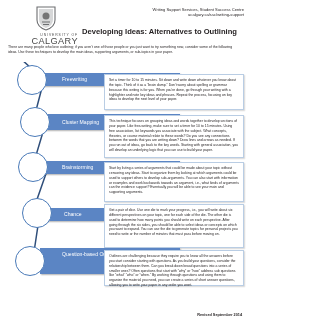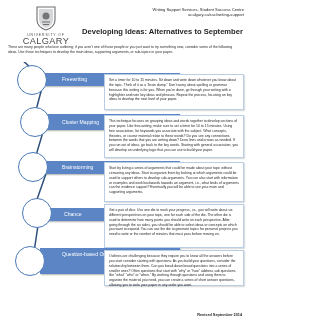--- a/index.html
+++ b/index.html
@@ -9,21 +9,21 @@
     font-family:"Liberation Sans", sans-serif;
     color:#231f20;
     overflow:hidden;
     position:relative;
   }
   .page{position:relative;width:250px;height:323px;overflow:hidden;}
 
   
   .header{position:relative;height:42px;}
   .logo-wrap{
-    position:absolute;left:14px;top:5px;width:64px;text-align:center;
+    position:absolute;left:14px;top:5px;width:64px;text-align:right;
   }
   .crest{width:22px;height:26px;margin:0 auto;display:block;}
   .uni-line{
     font-size:3.4px;letter-spacing:.9px;color:#4b4b4b;margin-top:2px;
     font-family:"Liberation Sans", sans-serif;
   }
   .calgary{
     font-size:9.2px;letter-spacing:.4px;color:#4b4b4b;line-height:9.5px;
     font-family:"Liberation Sans", sans-serif;
   }
@@ -101,21 +101,21 @@
       </svg>
       <div class="uni-line">UNIVERSITY OF</div>
       <div class="calgary">CALGARY</div>
     </div>
 
     <div class="hdr-right">
       <div>Writing Support Services, Student Success Centre</div>
       <div>ucalgary.ca/ssc/writing-support</div>
     </div>
 
-    <div class="doc-title">Developing Ideas: Alternatives to September</div>
+    <div class="doc-title">Developing Ideas: Alternatives to Outlining</div>
   </div>
 
   <div class="intro">There are many people who love outlining; if you aren't one of those people or you just want to try something new, consider some of the following ideas. Use these techniques to develop the main ideas, supporting arguments, or sub-topics in your paper.</div>
 
   <div class="diagram">
 
     <svg class="connector" viewBox="0 0 250 250">
       <polyline points="20,-4 44,18 34,56 46,60 34,100 48,106 34,146 40,150 34,190 22,206" fill="none" stroke="#2f4e7a" stroke-width="1.5"></polyline>
     </svg>
 

